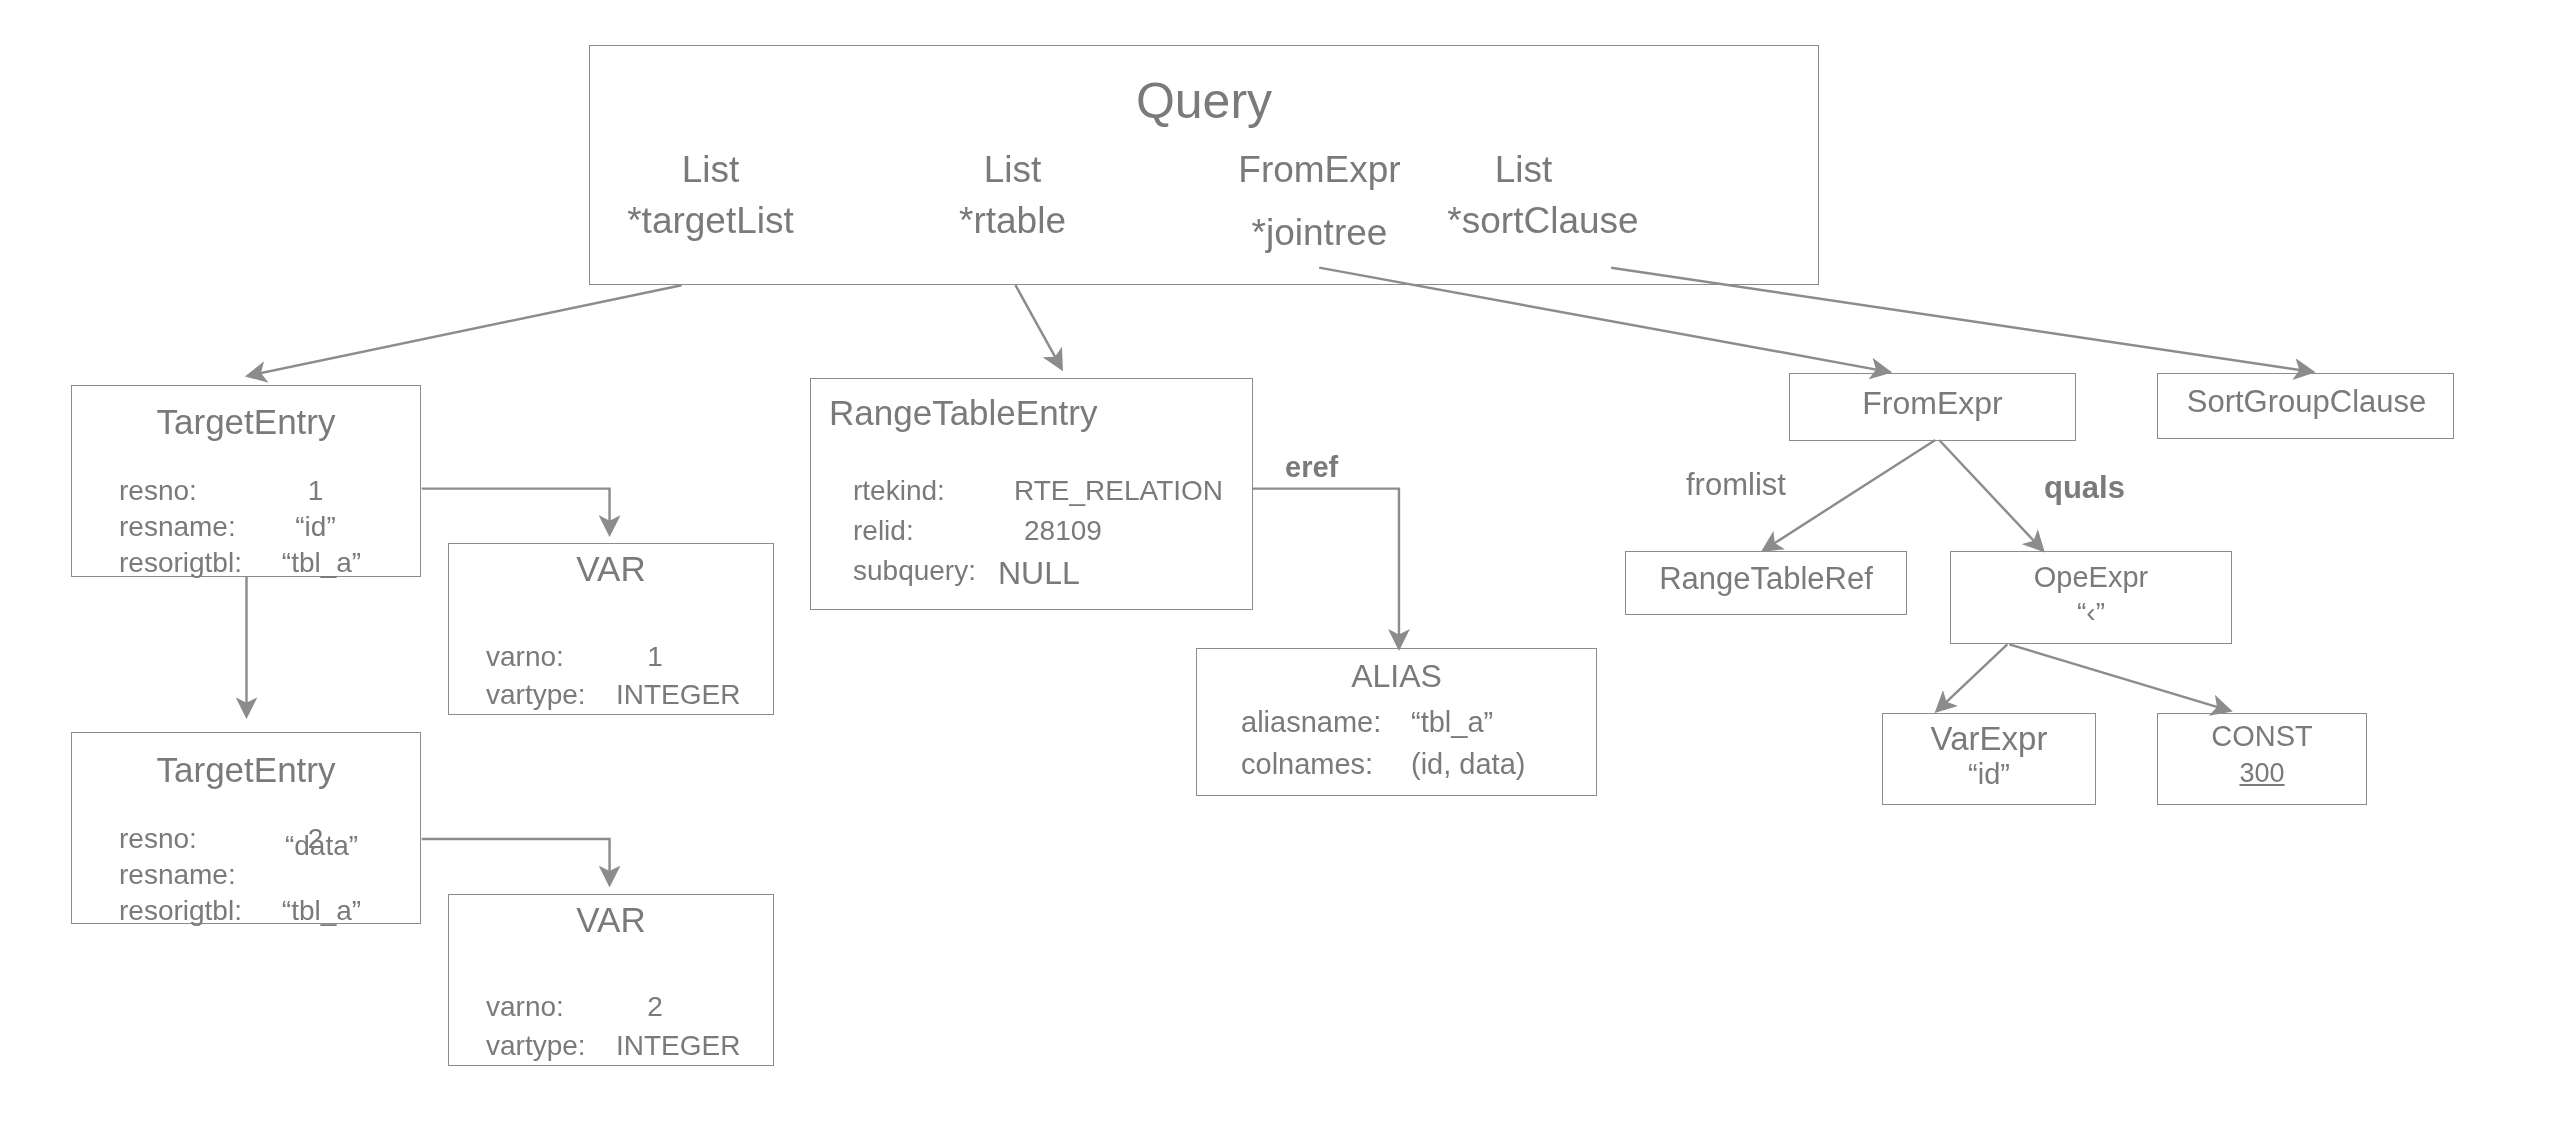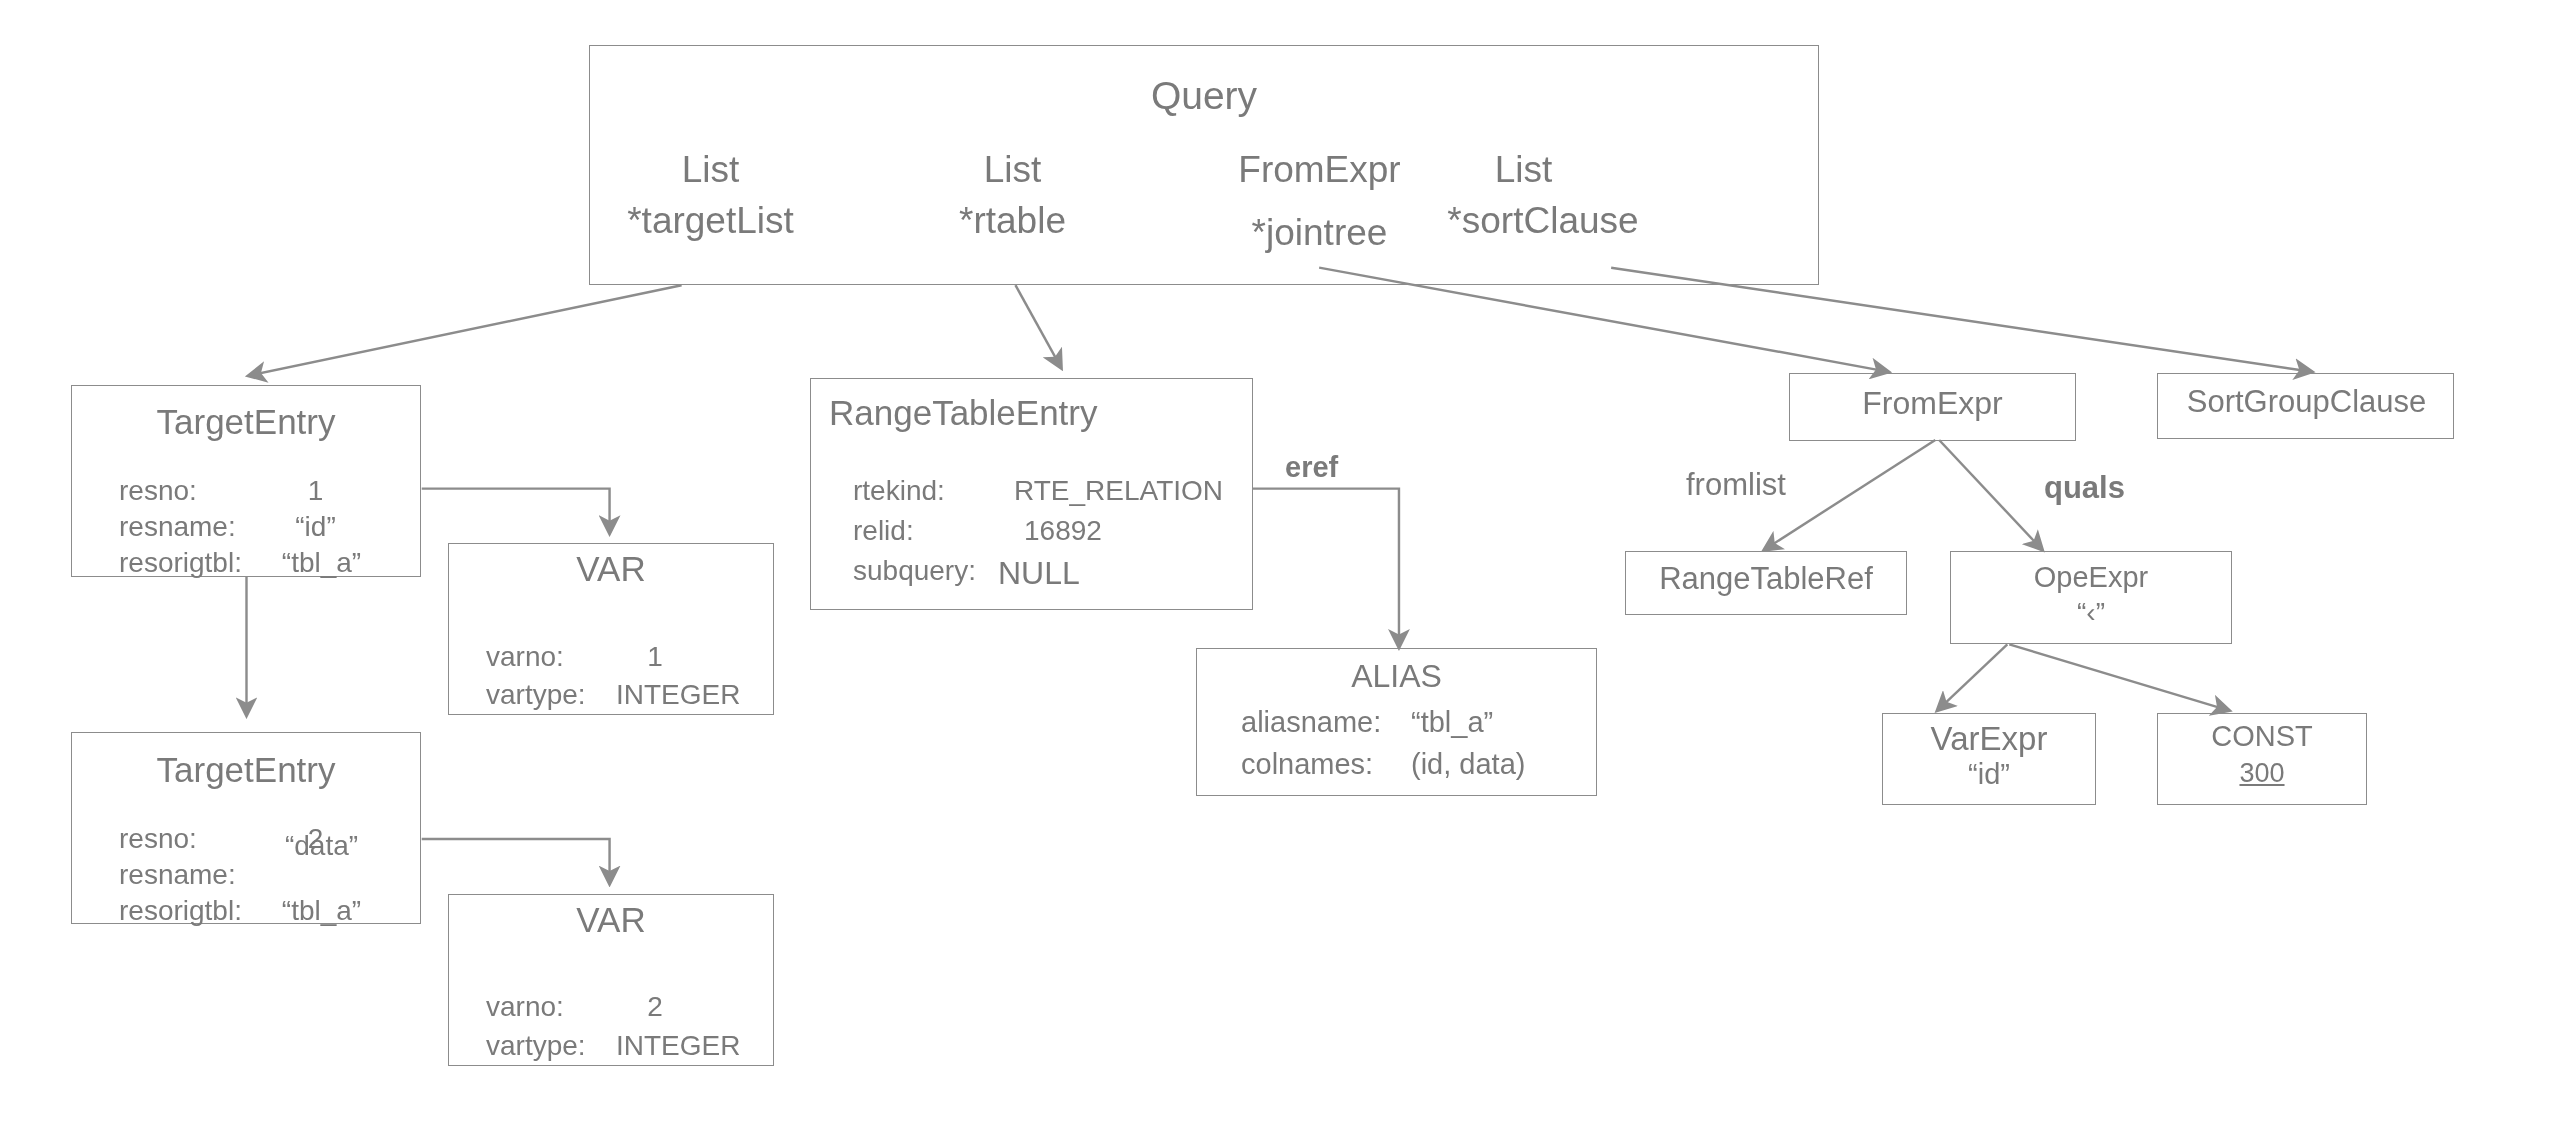--- a/index.html
+++ b/index.html
@@ -82,21 +82,21 @@
     <path d="M 1988 452 L 1812 565" stroke="#8c8c8c" stroke-width="2.5" fill="none" marker-end="url(#arrow)"></path>
 
     <path d="M 1992 452 L 2098 565" stroke="#8c8c8c" stroke-width="2.5" fill="none" marker-end="url(#arrow)"></path>
 
     <path d="M 2062 662 L 1990 730" stroke="#8c8c8c" stroke-width="2.5" fill="none" marker-end="url(#arrow)"></path>
 
     <path d="M 2064 662 L 2290 730" stroke="#8c8c8c" stroke-width="2.5" fill="none" marker-end="url(#arrow)"></path>
   </svg>
 
   <div class="node" style="left:589px; top:45px; width:1230px; height:240px;"></div>
-  <div class="ttl ctr" style="left:589px; top:76px; width:1230px; font-size:39px;">Query</div>
+  <div class="ttl ctr" style="left:589px; top:76px; width:1230px; font-size:50px;">Query</div>
 
   <div class="ttl ctr" style="left:613px; top:151px; width:195px; font-size:37px;">List</div>
   <div class="ttl ctr" style="left:613px; top:202px; width:195px; font-size:37px;">*targetList</div>
 
   <div class="ttl ctr" style="left:915px; top:151px; width:195px; font-size:37px;">List</div>
   <div class="ttl ctr" style="left:915px; top:202px; width:195px; font-size:37px;">*rtable</div>
 
   <div class="ttl ctr" style="left:1222px; top:151px; width:195px; font-size:37px;">FromExpr</div>
   <div class="ttl ctr" style="left:1222px; top:202px; width:195px; font-size:37px;margin-top:12px;">*jointree</div>
 
@@ -133,21 +133,21 @@
   <div class="fieldrow" style="left:462px; top:993px; font-size:28px;">varno:</div>
   <div class="fieldrow" style="left:602px; top:993px; width:58px; font-size:28px; text-align:center;">2</div>
   <div class="fieldrow" style="left:462px; top:1032px; font-size:28px;">vartype:</div>
   <div class="fieldrow" style="left:592px; top:1032px; font-size:28px;">INTEGER</div>
 
   <div class="node" style="left:810px; top:378px; width:443px; height:232px;"></div>
   <div class="ttl" style="left:829px; top:395px; font-size:35px;">RangeTableEntry</div>
   <div class="fieldrow" style="left:829px; top:477px; font-size:28px;">rtekind:</div>
   <div class="fieldrow" style="left:990px; top:477px; font-size:28px;">RTE_RELATION</div>
   <div class="fieldrow" style="left:829px; top:517px; font-size:28px;">relid:</div>
-  <div class="fieldrow" style="left:1000px; top:517px; font-size:28px;">16892</div>
+  <div class="fieldrow" style="left:1000px; top:517px; font-size:28px;">28109</div>
   <div class="fieldrow" style="left:829px; top:557px; font-size:28px;">subquery:</div>
   <div class="fieldrow" style="left:974px; top:557px; font-size:32px;">NULL</div>
 
   <div class="edgelabel bold" style="left:1285px; top:453px; font-size:29px;">eref</div>
 
   <div class="node" style="left:1196px; top:648px; width:401px; height:148px;"></div>
   <div class="ttl ctr" style="left:1196px; top:660px; width:401px; font-size:32px;">ALIAS</div>
   <div class="fieldrow" style="left:1217px; top:708px; font-size:29px;">aliasname:</div>
   <div class="fieldrow" style="left:1387px; top:708px; font-size:29px;">“tbl_a”</div>
   <div class="fieldrow" style="left:1217px; top:750px; font-size:29px;">colnames:</div>

